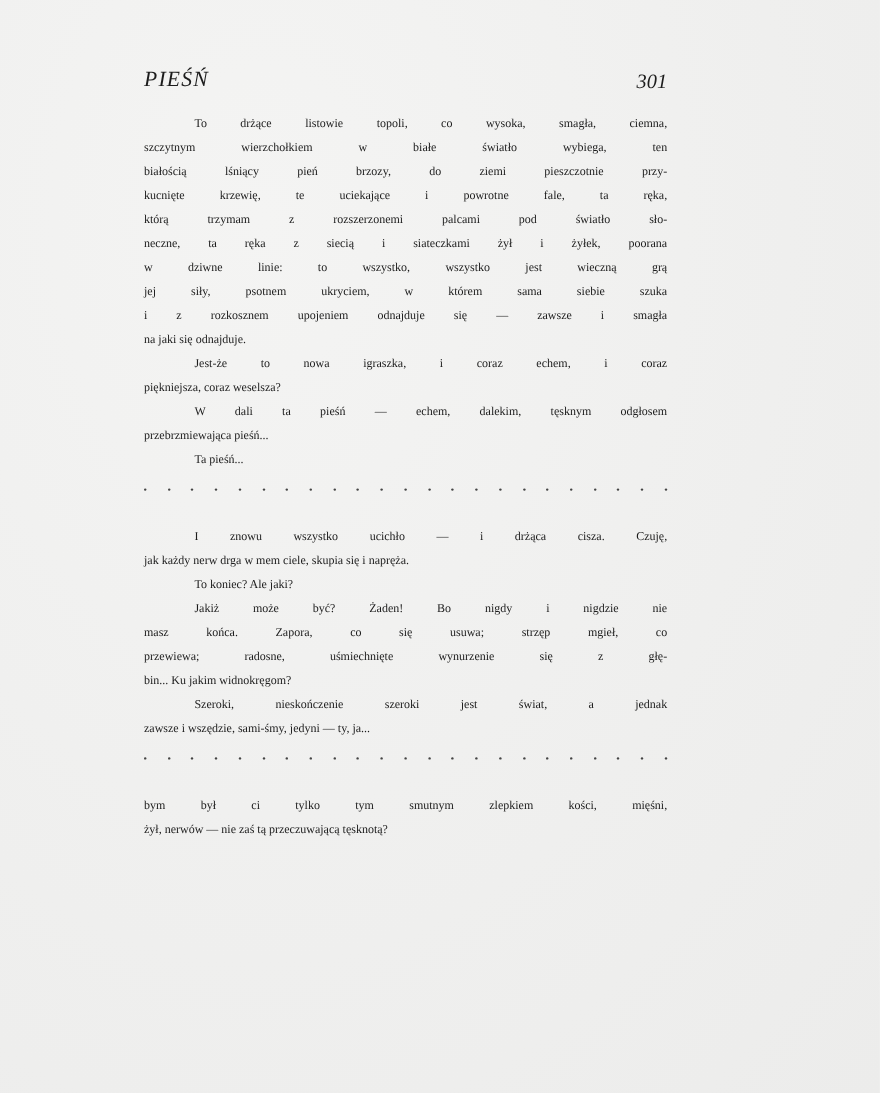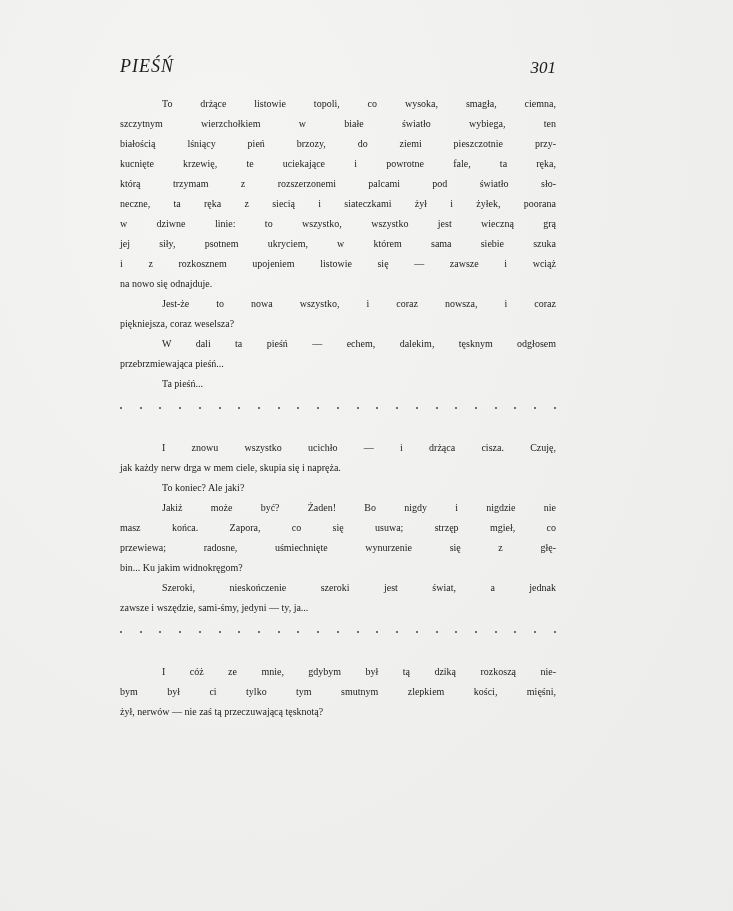--- a/index.html
+++ b/index.html
@@ -69,25 +69,25 @@
   <div class="text-block" id="text-block">
       <div>
         <span class="line indent">To drżące listowie topoli, co wysoka, smagła, ciemna,</span>
         <span class="line">szczytnym wierzchołkiem w białe światło wybiega, ten</span>
         <span class="line">białością lśniący pień brzozy, do ziemi pieszczotnie przy-</span>
         <span class="line">kucnięte krzewię, te uciekające i powrotne fale, ta ręka,</span>
         <span class="line">którą trzymam z rozszerzonemi palcami pod światło sło-</span>
         <span class="line">neczne, ta ręka z siecią i siateczkami żył i żyłek, poorana</span>
         <span class="line">w dziwne linie: to wszystko, wszystko jest wieczną grą</span>
         <span class="line">jej siły, psotnem ukryciem, w którem sama siebie szuka</span>
-        <span class="line">i z rozkosznem upojeniem listowie się — zawsze i wciąż</span>
-        <span class="line last">na nowo się odnajduje.</span>
+        <span class="line">i z rozkosznem upojeniem odnajduje się — zawsze i smagła</span>
+        <span class="line last">na jaki się odnajduje.</span>
       </div>
       <div>
-        <span class="line indent">Jest-że to nowa wszystko, i coraz nowsza, i coraz</span>
+        <span class="line indent">Jest-że to nowa igraszka, i coraz echem, i coraz</span>
         <span class="line last">piękniejsza, coraz weselsza?</span>
       </div>
       <div>
         <span class="line indent">W dali ta pieśń — echem, dalekim, tęsknym odgłosem</span>
         <span class="line last">przebrzmiewająca pieśń...</span>
       </div>
       <div>
         <span class="line indent last">Ta pieśń...</span>
       </div>
       <div class="dots">
@@ -153,18 +153,17 @@
         <span class="dot"></span>
         <span class="dot"></span>
         <span class="dot"></span>
         <span class="dot"></span>
         <span class="dot"></span>
         <span class="dot"></span>
         <span class="dot"></span>
       </div>
       <div class="gap"></div>
       <div>
-        <span class="line indent">I cóż ze mnie, gdybym był tą dziką rozkoszą nie-</span>
         <span class="line">bym był ci tylko tym smutnym zlepkiem kości, mięśni,</span>
         <span class="line last">żył, nerwów — nie zaś tą przeczuwającą tęsknotą?</span>
       </div>
     </div>
 </div>
 
 </body></html>

